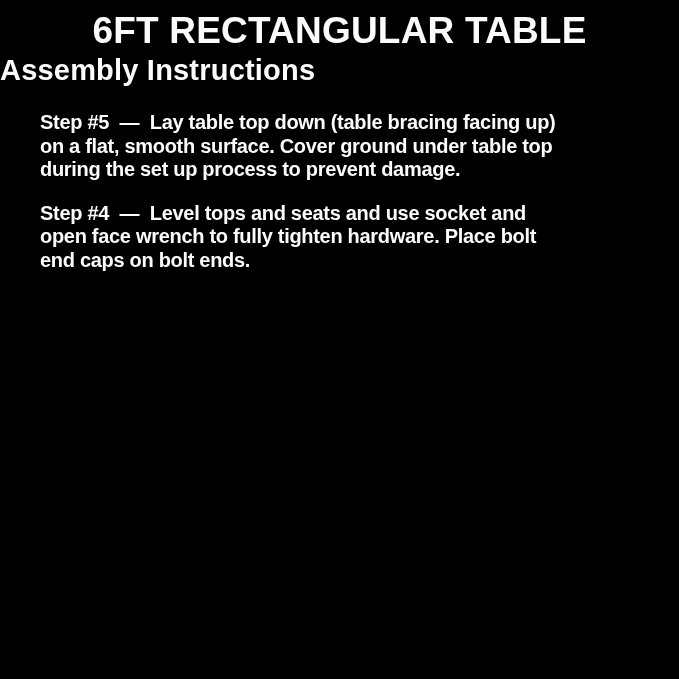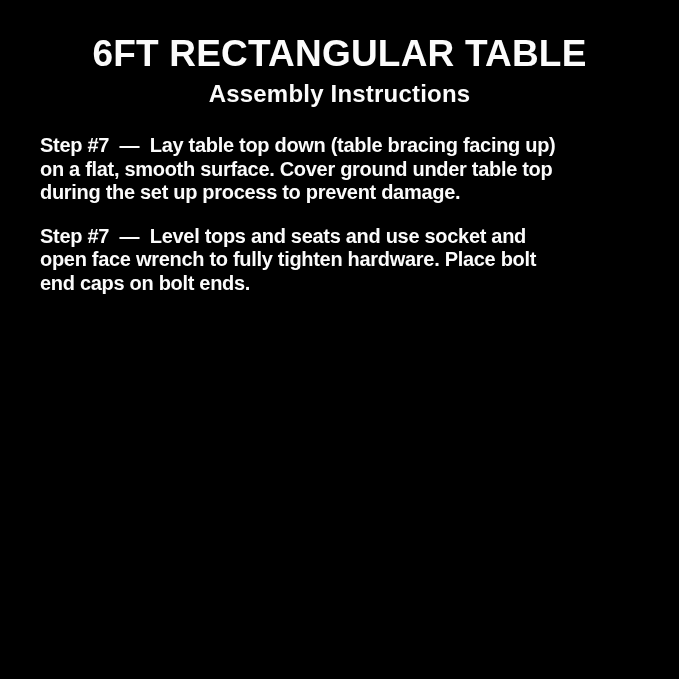--- a/index.html
+++ b/index.html
@@ -12,35 +12,34 @@
     background: #000000;
     color: #fbfbfb;
     font-family: "Liberation Sans", sans-serif;
     font-weight: bold;
     overflow: hidden;
   }
   .sheet {
     width: 679px;
     height: 679px;
     box-sizing: border-box;
-    padding-top: 33px;
+    padding-top: 10px;
   }
   .title {
     margin: 0;
     font-size: 37px;
     line-height: 42px;
     text-align: center;
     letter-spacing: 0.2px;
     font-weight: bold;
   }
   .subtitle {
     margin: 3px 0 0 0;
-    font-size: 24px;
+    font-size: 29px;
     line-height: 31px;
-    text-align: center;
     letter-spacing: 0.2px;
     font-weight: bold;
   }
   .steps {
     padding: 25px 15px 0 40px;
   }
   .step {
     margin: 0 0 20px 0;
     font-size: 20px;
     line-height: 23.5px;
@@ -52,20 +51,20 @@
 </head>
 <body>
 
 <div class="sheet">
   <header>
     <h1 class="title">6FT RECTANGULAR TABLE</h1>
     <h2 class="subtitle">Assembly Instructions</h2>
   </header>
 
   <main class="steps">
-    <p class="step">Step #7  —  Lay table top down (table bracing facing up)
+    <p class="step">Step #5  —  Lay table top down (table bracing facing up)
 on a flat, smooth surface. Cover ground under table top
 during the set up process to prevent damage.</p>
-    <p class="step">Step #7  —  Level tops and seats and use socket and
+    <p class="step">Step #4  —  Level tops and seats and use socket and
 open face wrench to fully tighten hardware. Place bolt
 end caps on bolt ends.</p>
   </main>
 </div>
 
 </body></html>

